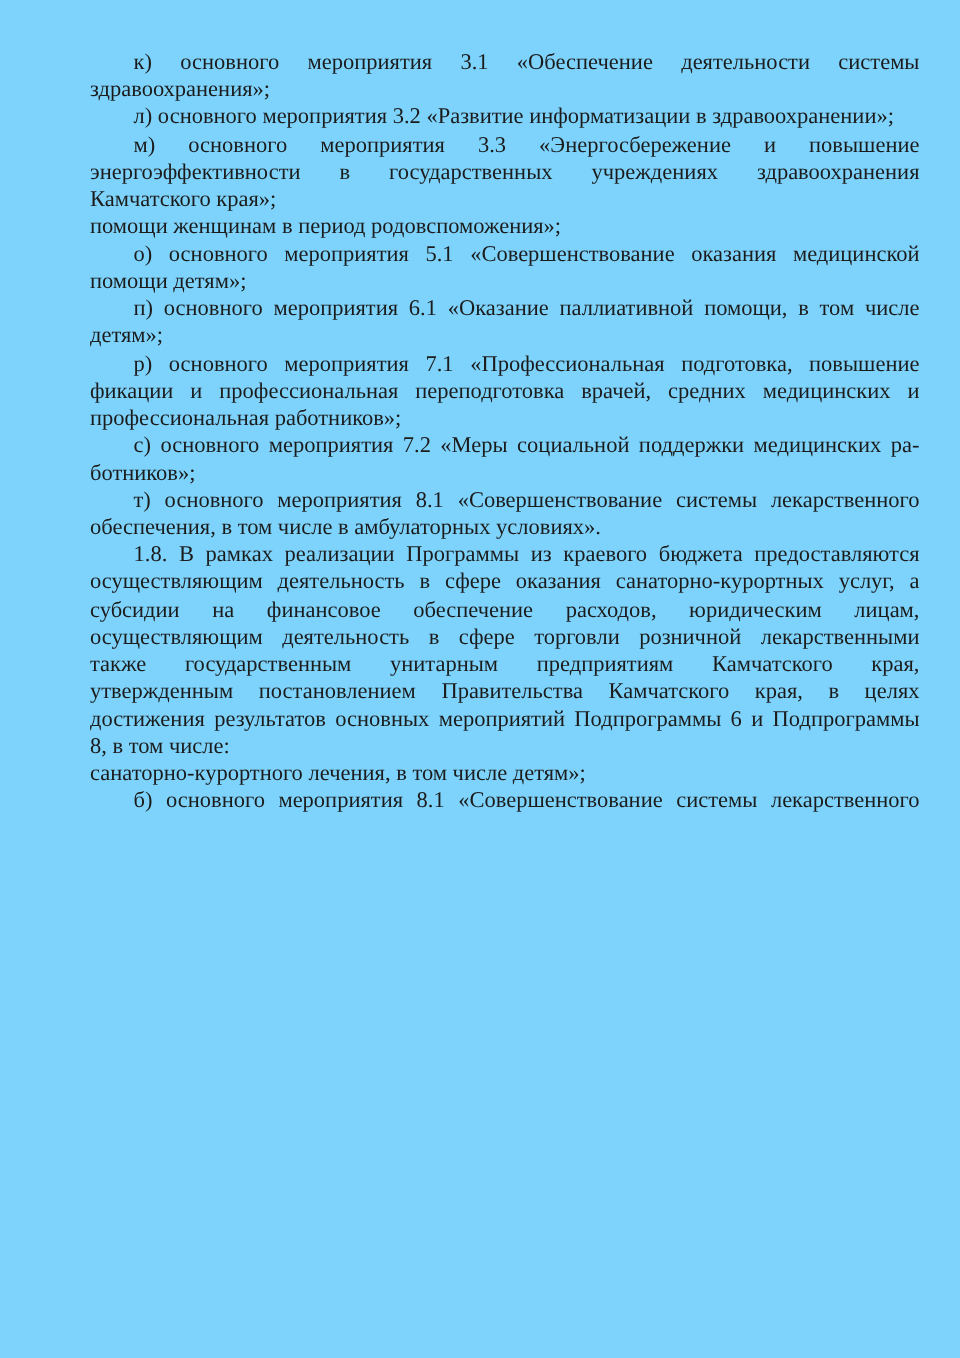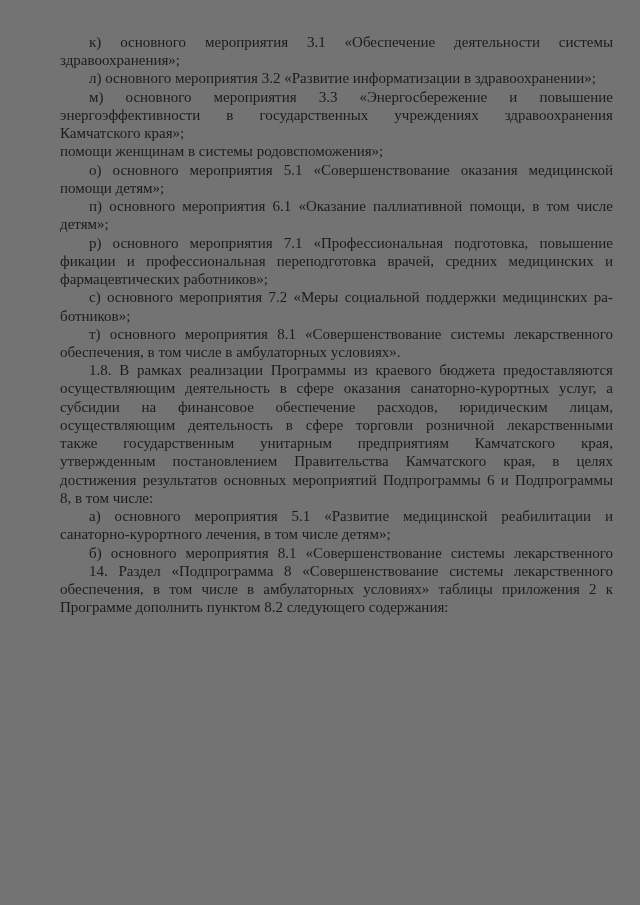--- a/index.html
+++ b/index.html
@@ -9,21 +9,21 @@
   body {
     width: 640px;
     height: 905px;
     background: #ffffff;
     overflow: hidden;
   }
   .page {
     position: relative;
     width: 640px;
     height: 905px;
-    background: #737373;
+    background: #7dd3fc;
     font-family: "Liberation Serif", "DejaVu Serif", serif;
     color: #1b1b1b;
   }
   .doc-body {
     position: absolute;
     top: 33px;
     left: 60px;
     width: 553px;
     font-size: 15px;
     line-height: 18.24px;
@@ -61,59 +61,53 @@
       </div>
       <div class="para">
         <div class="line first last">л) основного мероприятия 3.2 «Развитие информатизации в здравоохранении»;</div>
       </div>
       <div class="para">
         <div class="line first">м) основного мероприятия 3.3 «Энергосбережение и повышение</div>
         <div class="line">энергоэффективности в государственных учреждениях здравоохранения</div>
         <div class="line last">Камчатского края»;</div>
       </div>
       <div class="para">
-        <div class="line last">помощи женщинам в системы родовспоможения»;</div>
+        <div class="line last">помощи женщинам в период родовспоможения»;</div>
       </div>
       <div class="para">
         <div class="line first">о) основного мероприятия 5.1 «Совершенствование оказания медицинской</div>
         <div class="line last">помощи детям»;</div>
       </div>
       <div class="para">
         <div class="line first">п) основного мероприятия 6.1 «Оказание паллиативной помощи, в том числе</div>
         <div class="line last">детям»;</div>
       </div>
       <div class="para">
         <div class="line first">р) основного мероприятия 7.1 «Профессиональная подготовка, повышение квали-</div>
         <div class="line">фикации и профессиональная переподготовка врачей, средних медицинских и</div>
-        <div class="line last">фармацевтических работников»;</div>
+        <div class="line last">профессиональная работников»;</div>
       </div>
       <div class="para">
         <div class="line first">с) основного мероприятия 7.2 «Меры социальной поддержки медицинских ра-</div>
         <div class="line last">ботников»;</div>
       </div>
       <div class="para">
         <div class="line first">т) основного мероприятия 8.1 «Совершенствование системы лекарственного</div>
         <div class="line last">обеспечения, в том числе в амбулаторных условиях».</div>
       </div>
       <div class="para">
         <div class="line first">1.8. В рамках реализации Программы из краевого бюджета предоставляются</div>
         <div class="line">осуществляющим деятельность в сфере оказания санаторно-курортных услуг, а</div>
         <div class="line">субсидии на финансовое обеспечение расходов, юридическим лицам,</div>
         <div class="line">осуществляющим деятельность в сфере торговли розничной лекарственными</div>
         <div class="line">также государственным унитарным предприятиям Камчатского края,</div>
         <div class="line">утвержденным постановлением Правительства Камчатского края, в целях</div>
         <div class="line">достижения результатов основных мероприятий Подпрограммы 6 и Подпрограммы</div>
         <div class="line last">8, в том числе:</div>
       </div>
       <div class="para">
-        <div class="line first">а) основного мероприятия 5.1 «Развитие медицинской реабилитации и</div>
         <div class="line last">санаторно-курортного лечения, в том числе детям»;</div>
       </div>
       <div class="para">
         <div class="line first">б) основного мероприятия 8.1 «Совершенствование системы лекарственного</div>
       </div>
-      <div class="para">
-        <div class="line first">14. Раздел «Подпрограмма 8 «Совершенствование системы лекарственного</div>
-        <div class="line">обеспечения, в том числе в амбулаторных условиях» таблицы приложения 2 к</div>
-        <div class="line last">Программе дополнить пунктом 8.2 следующего содержания:</div>
-      </div>
     </div>
 </div>
 
 </body></html>

